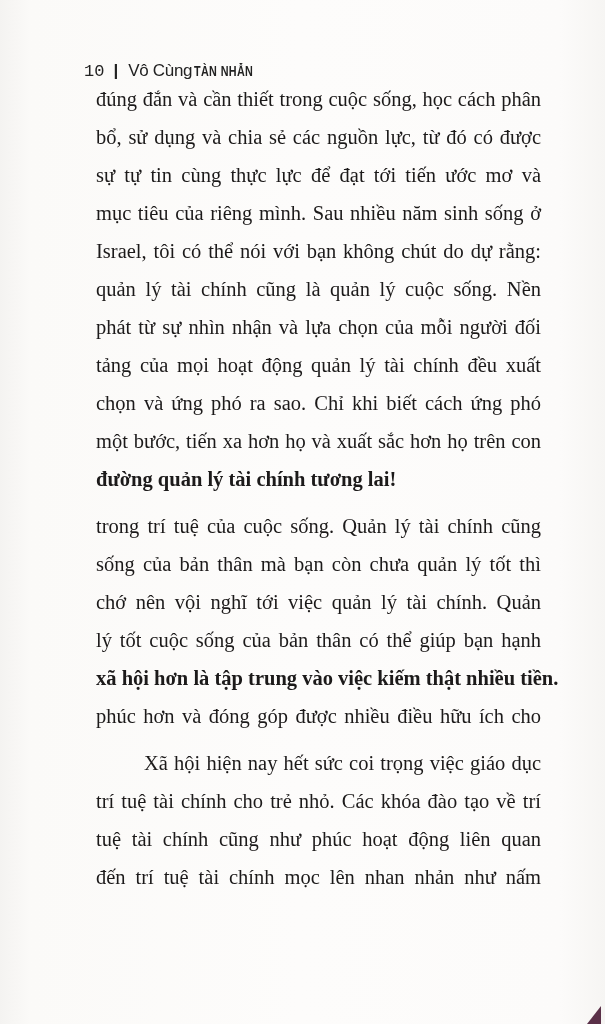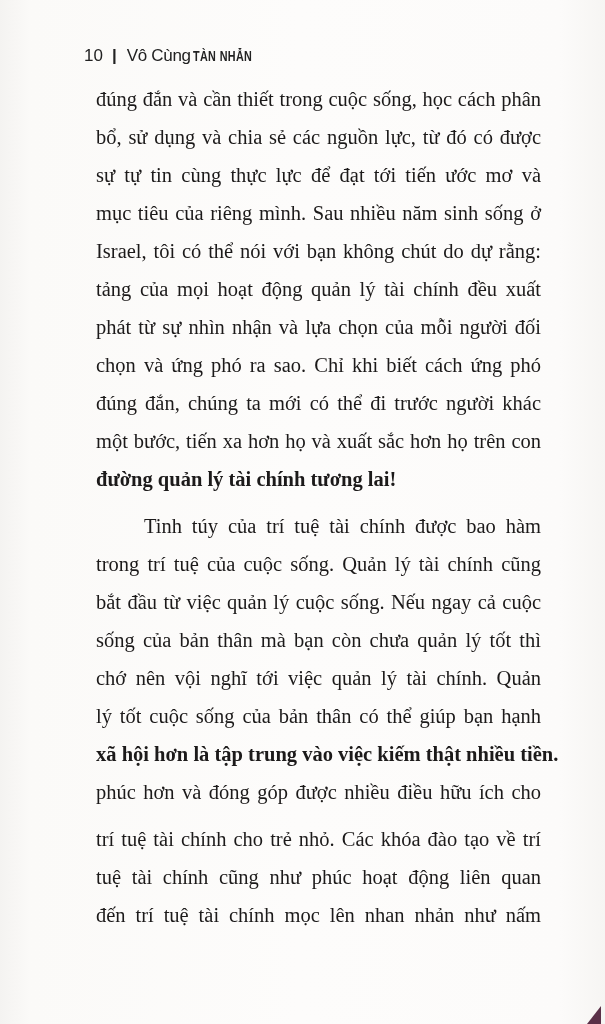--- a/index.html
+++ b/index.html
@@ -13,23 +13,23 @@
     .page {
       position: absolute; left: 0; top: 0; width: 605px; height: 1024px;
       background: linear-gradient(90deg, #f4f3f1 0px, #fbfaf8 30px, #fdfcfb 300px, #fcfbfa 560px, #f6f5f3 605px);
     }
     .header {
       position: absolute; left: 84px; top: 46px; height: 24px;
       display: flex; align-items: baseline; white-space: nowrap;
       font-family: "Liberation Sans", sans-serif;
       color: #222;
     }
-    .page-num { font-family: Liberation Sans, sans-serif; font-size: 17px; text-align: right; }
+    .page-num { font-family: Liberation Mono, monospace; font-size: 17px; text-align: right; }
     .sep { font-size: 17px; margin: 0 10px 0 9px; font-weight: bold; }
-    .book-title-light { font-size: 17px; letter-spacing: -0.3px; }
+    .book-title-light { font-size: 17px; letter-spacing: -0.3px; margin-top: 15px; }
     .book-title-bold {
       font-size: 15px; font-weight: bold; margin-left: 2px;
       transform: scaleX(0.72); transform-origin: left bottom; display: inline-block;
       letter-spacing: 0.5px;
     }
     .body-text {
       position: absolute; left: 96px; top: 80px; width: 445px;
       font-family: "Liberation Serif", serif;
       font-size: 20.5px; line-height: 38px;
     }
@@ -58,38 +58,37 @@
     <span class="book-title-bold">TÀN NHẪN</span>
   </div>
 
   <div class="body-text">
 
     <span class="line">đúng đắn và cần thiết trong cuộc sống, học cách phân</span>
     <span class="line">bổ, sử dụng và chia sẻ các nguồn lực, từ đó có được</span>
     <span class="line">sự tự tin cùng thực lực để đạt tới tiến ước mơ và</span>
     <span class="line">mục tiêu của riêng mình. Sau nhiều năm sinh sống ở</span>
     <span class="line">Israel, tôi có thể nói với bạn không chút do dự rằng:</span>
+    <span class="line">quản lý tài chính cũng là quản lý cuộc sống. Nền</span>
+    <span class="line">phát từ sự nhìn nhận và lựa chọn của mỗi người đối</span>
     <span class="line">tảng của mọi hoạt động quản lý tài chính đều xuất</span>
-    <span class="line">phát từ sự nhìn nhận và lựa chọn của mỗi người đối</span>
     <span class="line">chọn và ứng phó ra sao. Chỉ khi biết cách ứng phó</span>
-    <span class="line">đúng đắn, chúng ta mới có thể đi trước người khác</span>
     <span class="line">một bước, tiến xa hơn họ và xuất sắc hơn họ trên con</span>
     <span class="line last">đường quản lý tài chính tương lai!</span>
     <div class="para-gap"></div>
 
-    <span class="line indent">Tinh túy của trí tuệ tài chính được bao hàm</span>
     <span class="line">trong trí tuệ của cuộc sống. Quản lý tài chính cũng</span>
-    <span class="line">bắt đầu từ việc quản lý cuộc sống. Nếu ngay cả cuộc</span>
     <span class="line">sống của bản thân mà bạn còn chưa quản lý tốt thì</span>
     <span class="line">chớ nên vội nghĩ tới việc quản lý tài chính. Quản</span>
     <span class="line">lý tốt cuộc sống của bản thân có thể giúp bạn hạnh</span>
     <span class="line last">xã hội hơn là tập trung vào việc kiếm thật nhiều tiền.</span>
     <span class="line">phúc hơn và đóng góp được nhiều điều hữu ích cho</span>
     <div class="para-gap"></div>
 
+    <span class="line indent">Xã hội hiện nay hết sức coi trọng việc giáo dục</span>
     <span class="line">trí tuệ tài chính cho trẻ nhỏ. Các khóa đào tạo về trí</span>
     <span class="line">tuệ tài chính cũng như phúc hoạt động liên quan</span>
     <span class="line">đến trí tuệ tài chính mọc lên nhan nhản như nấm</span>
 
   </div>
 
   <div class="corner-mark"></div>
 </div>
 
 </body></html>

